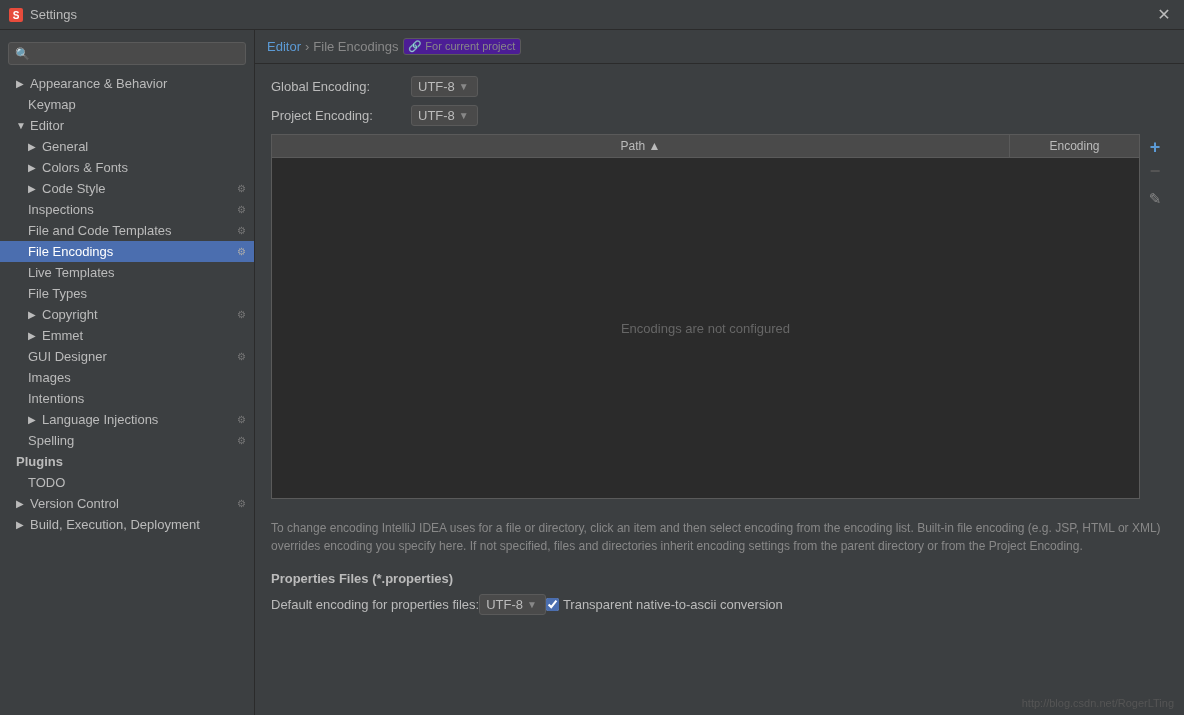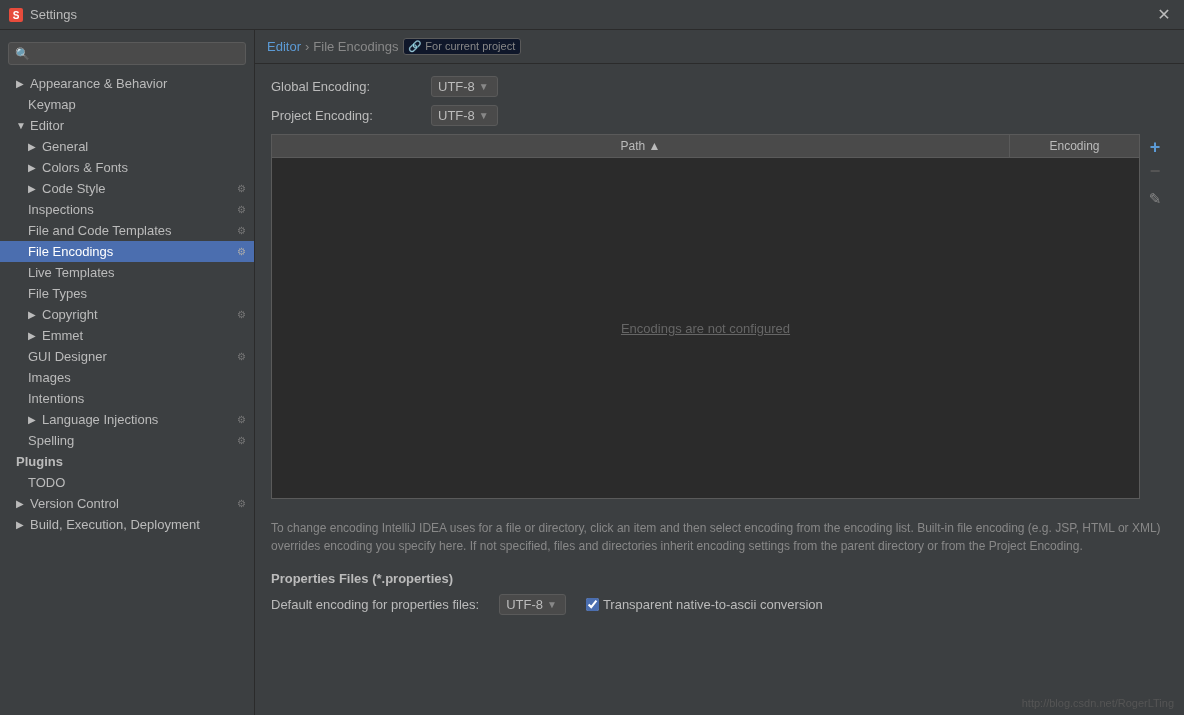--- a/index.html
+++ b/index.html
@@ -127,21 +127,21 @@
     .breadcrumb-bar {
       padding: 8px 12px;
       color: #888;
       font-size: 13px;
       border-bottom: 1px solid #2b2b2b;
       display: flex;
       align-items: center;
       gap: 4px;
     }
     .breadcrumb-bar .project-tag {
-      background: #0f172a;
+      background: #4c1d95;
       border: 1px solid #5a5a5a;
       border-radius: 3px;
       padding: 1px 5px;
       font-size: 11px;
       color: #888;
       display: flex;
       align-items: center;
       gap: 3px;
     }
 
@@ -150,21 +150,21 @@
       display: flex;
       flex-direction: column;
       flex: 1;
       overflow-y: auto;
     }
 
     .form-row {
       display: flex;
       align-items: center;
       margin-bottom: 8px;
-      gap: 20px;
+      gap: 0;
     }
     .form-label {
       color: #bbbbbb;
       min-width: 140px;
       font-size: 13px;
     }
     .dropdown {
       background: #4a4a4a;
       border: 1px solid #5a5a5a;
       color: #bbbbbb;
@@ -205,21 +205,20 @@
     .table-body {
       height: 340px;
       display: flex;
       align-items: center;
       justify-content: center;
       background: #2b2b2b;
     }
     .empty-message {
       color: #666;
       font-size: 13px;
-      text-decoration: underline;
     }
     .table-action-btn {
       width: 22px;
       height: 22px;
       background: transparent;
       border: none;
       color: #5c9bd6;
       cursor: pointer;
       font-size: 16px;
       display: flex;

